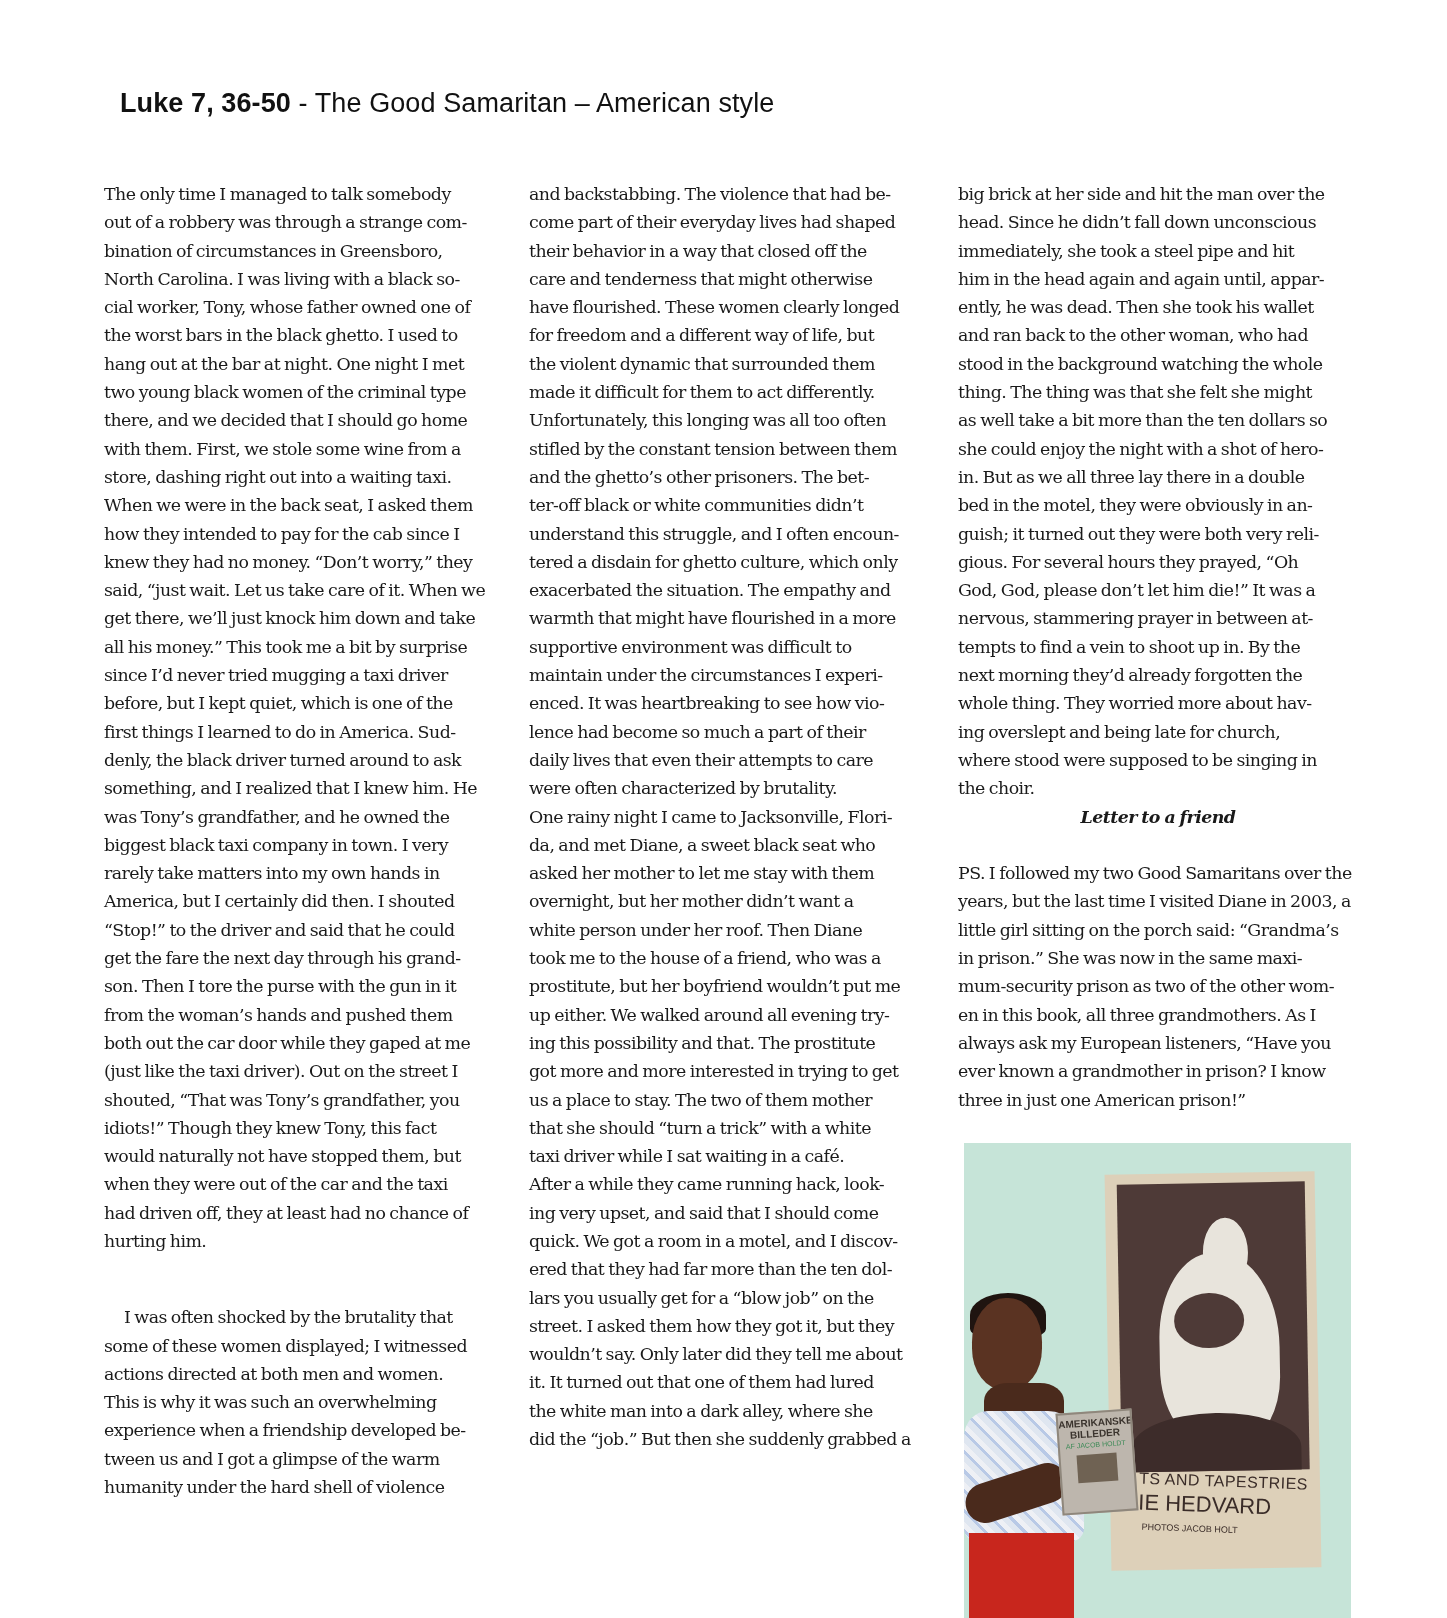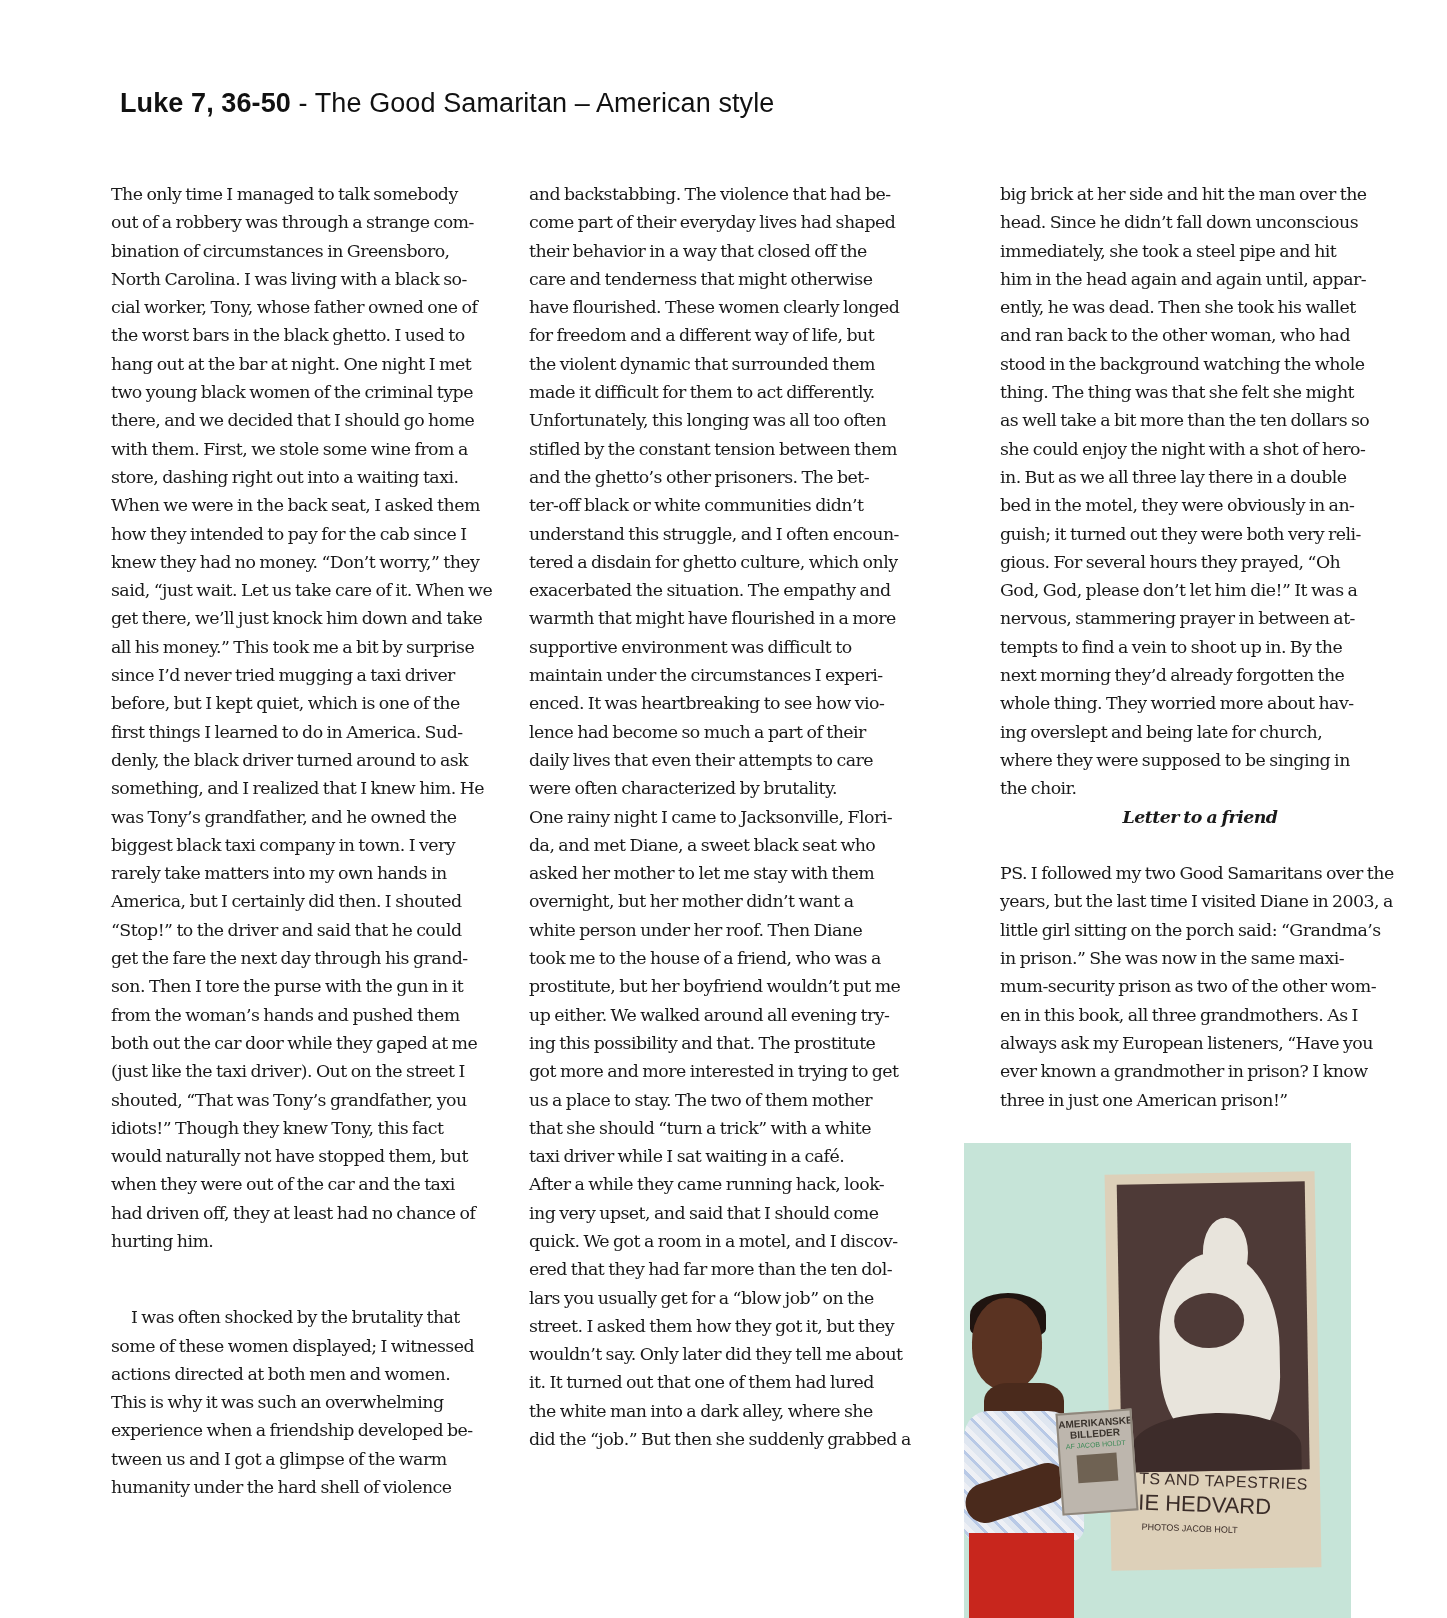--- a/index.html
+++ b/index.html
@@ -11,23 +11,23 @@
     font-size: 27px; color: #111; letter-spacing: 0.1px; white-space: nowrap;
   }
   .title .ref { font-weight: bold; }
 
   .col {
     position: absolute; top: 180px;
     font-family: "DejaVu Serif", "Liberation Serif", serif;
     font-size: 17.4px; line-height: 28.3px; color: #1a1a1a;
     letter-spacing: -0.55px; word-spacing: -1px;
   }
-  .col1 { left: 111px; width: 400px; }
+  .col1 { left: 104px; width: 400px; }
   .col2 { left: 529px; width: 405px; }
-  .col3 { left: 958px; width: 400px; margin-left: 42px; }
+  .col3 { left: 958px; width: 400px; }
   .line { display: block; white-space: nowrap; }
   .indent { padding-left: 20px; margin-top: 48px; }
   .italic { font-style: italic; font-weight: bold; text-align: center; }
   .blank { height: 28.3px; }
 
   .photo {
     position: absolute; left: 964px; top: 1143px; width: 387px; height: 475px;
     background: #c6e4d8; overflow: hidden;
   }
   .poster {
@@ -213,21 +213,21 @@
       <span class="line">in. But as we all three lay there in a double</span>
       <span class="line">bed in the motel, they were obviously in an-</span>
       <span class="line">guish; it turned out they were both very reli-</span>
       <span class="line">gious. For several hours they prayed, “Oh</span>
       <span class="line">God, God, please don’t let him die!” It was a</span>
       <span class="line">nervous, stammering prayer in between at-</span>
       <span class="line">tempts to find a vein to shoot up in. By the</span>
       <span class="line">next morning they’d already forgotten the</span>
       <span class="line">whole thing. They worried more about hav-</span>
       <span class="line">ing overslept and being late for church,</span>
-      <span class="line">where they were supposed to be singing in</span>
+      <span class="line">where stood were supposed to be singing in</span>
       <span class="line">the choir.</span>
     </div>
   <span class="line italic">Letter to a friend</span>
   <div class="blank"></div>
   <div id="col3-ps">
       <span class="line">PS. I followed my two Good Samaritans over the</span>
       <span class="line">years, but the last time I visited Diane in 2003, a</span>
       <span class="line">little girl sitting on the porch said: “Grandma’s</span>
       <span class="line">in prison.” She was now in the same maxi-</span>
       <span class="line">mum-security prison as two of the other wom-</span>

